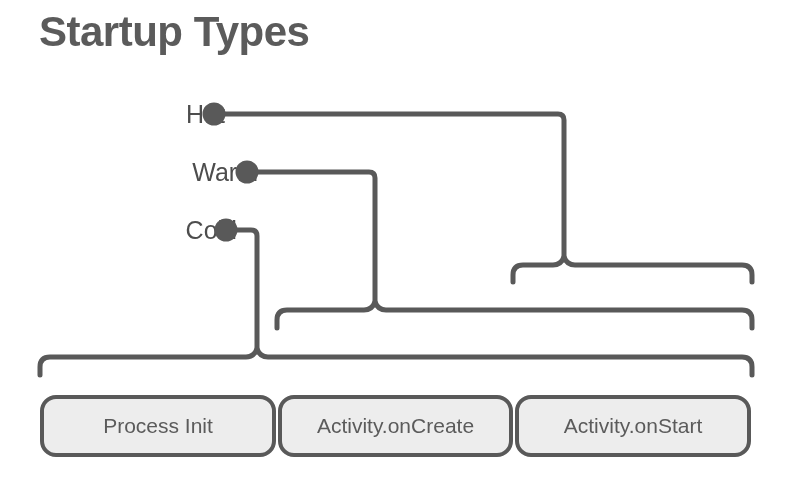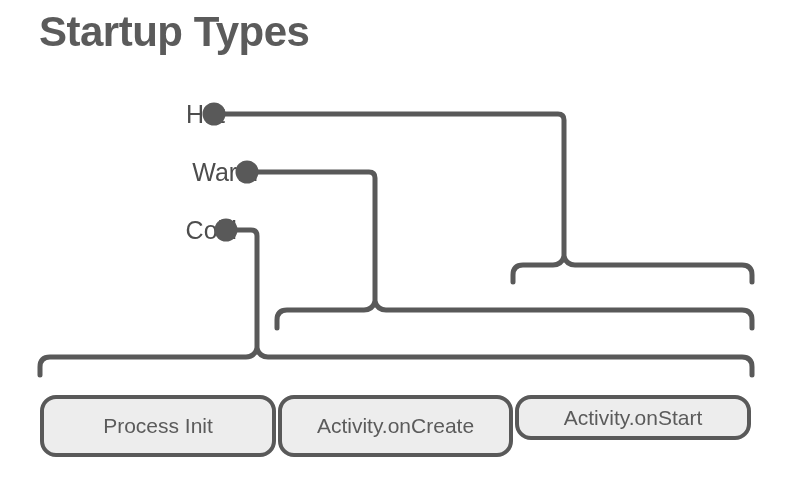--- a/index.html
+++ b/index.html
@@ -52,21 +52,21 @@
     border-radius: 16px;
     display: flex;
     align-items: center;
     justify-content: center;
     font-size: 21px;
     color: #5b5b5b;
     white-space: nowrap;
   }
   #box-0 { left: 40px;  top: 395px; width: 236px; height: 62px; }
   #box-1 { left: 278px; top: 395px; width: 235px; height: 62px; }
-  #box-2 { left: 515px; top: 395px; width: 236px; height: 45px; }
+  #box-2 { left: 515px; top: 395px; width: 236px; height: 62px; }
 </style>
 </head>
 <body>
 
 <div id="page">
 
   <div id="title">Startup Types</div>
 
   <div class="row-label" id="label-hot">Hot</div>
   <div class="row-label" id="label-warm">Warm</div>

